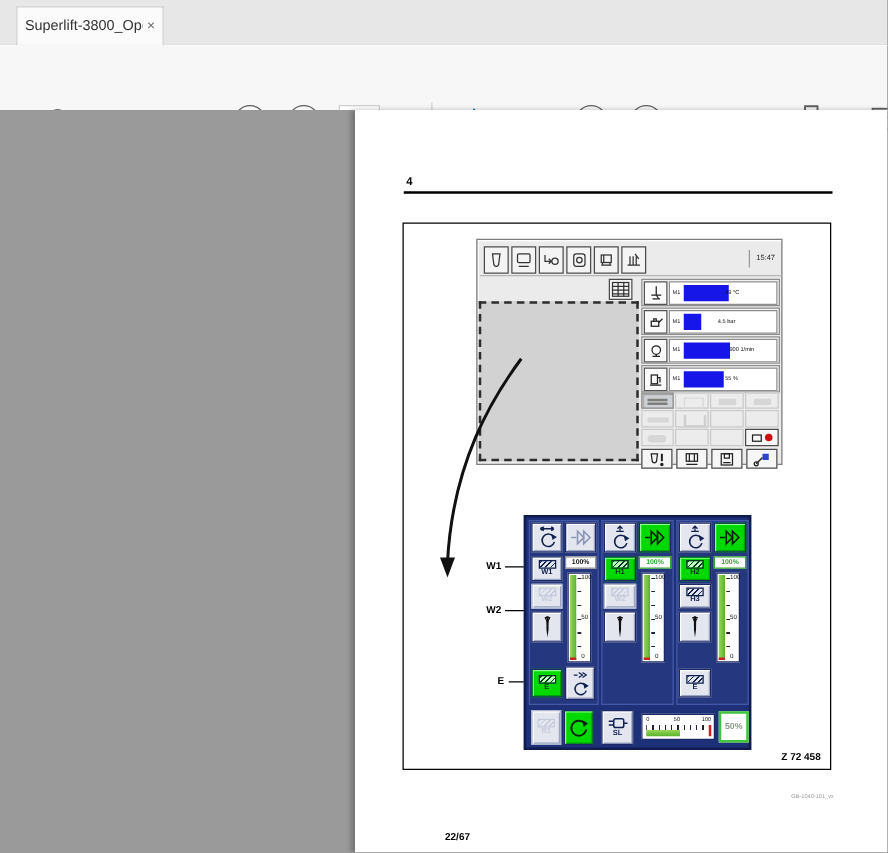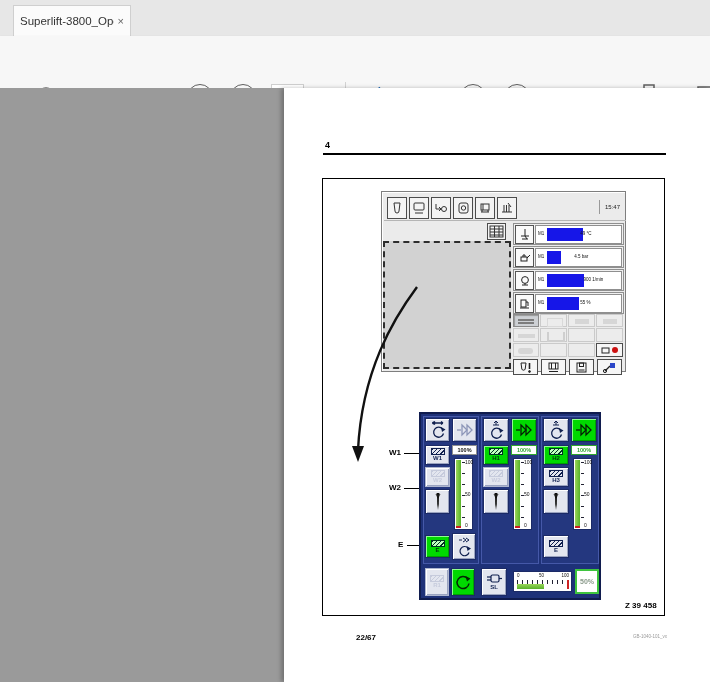--- a/index.html
+++ b/index.html
@@ -559,16 +559,16 @@
   <div class="valbox" style="left:154px;top:155px;width:24px;height:25px;">50%</div>
 </div>
 
 <span class="abs callout" style="left:389px;top:448px;">W1</span>
 <div class="abs callout-line" style="left:404px;top:453px;width:15px;"></div>
 <span class="abs callout" style="left:389px;top:483px;">W2</span>
 <div class="abs callout-line" style="left:404px;top:488px;width:15px;"></div>
 <span class="abs callout" style="left:398px;top:540px;">E</span>
 <div class="abs callout-line" style="left:407px;top:545px;width:12px;"></div>
 
-<div class="abs fig-code" style="left:625px;top:601px;">Z 39 458</div>
-
-<div class="abs footer-pg" style="left:322px;top:633px;padding-left:34px;">22/67</div>
+<div class="abs fig-code" style="left:625px;top:601px;">Z 72 458</div>
+
+<div class="abs footer-pg" style="left:322px;top:665px;padding-left:34px;">22/67</div>
 <div class="abs footer-code" style="left:633px;top:634px;">GB-1040-101_vx</div>
 
 </body></html>

